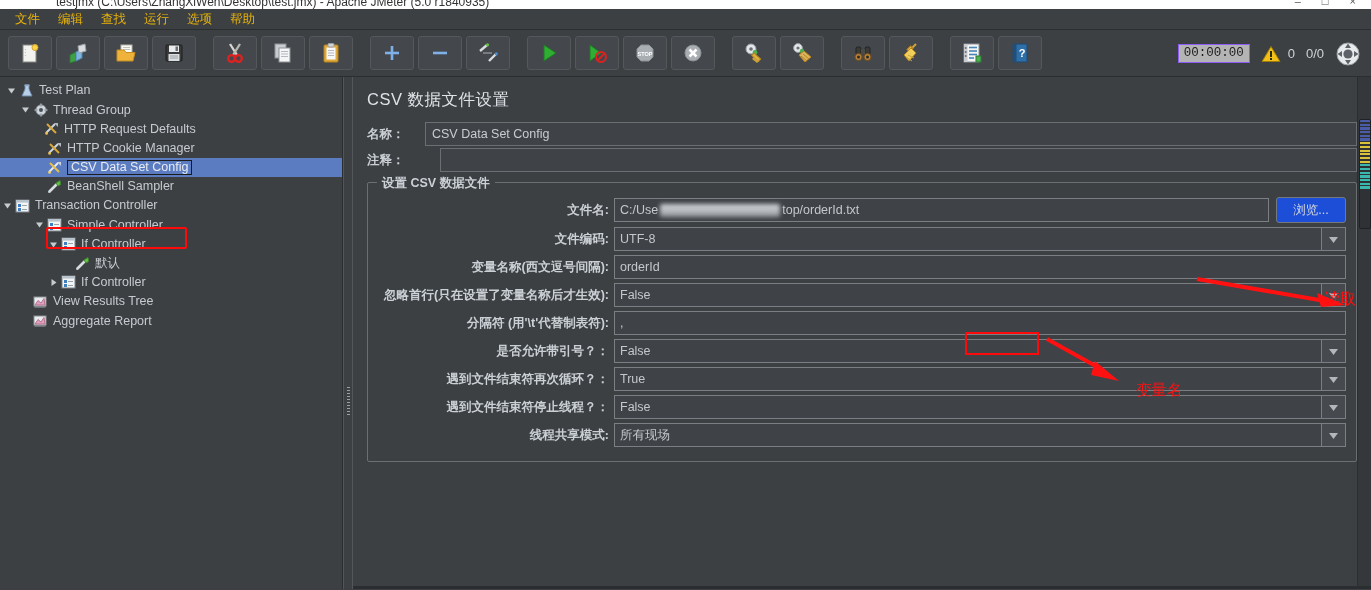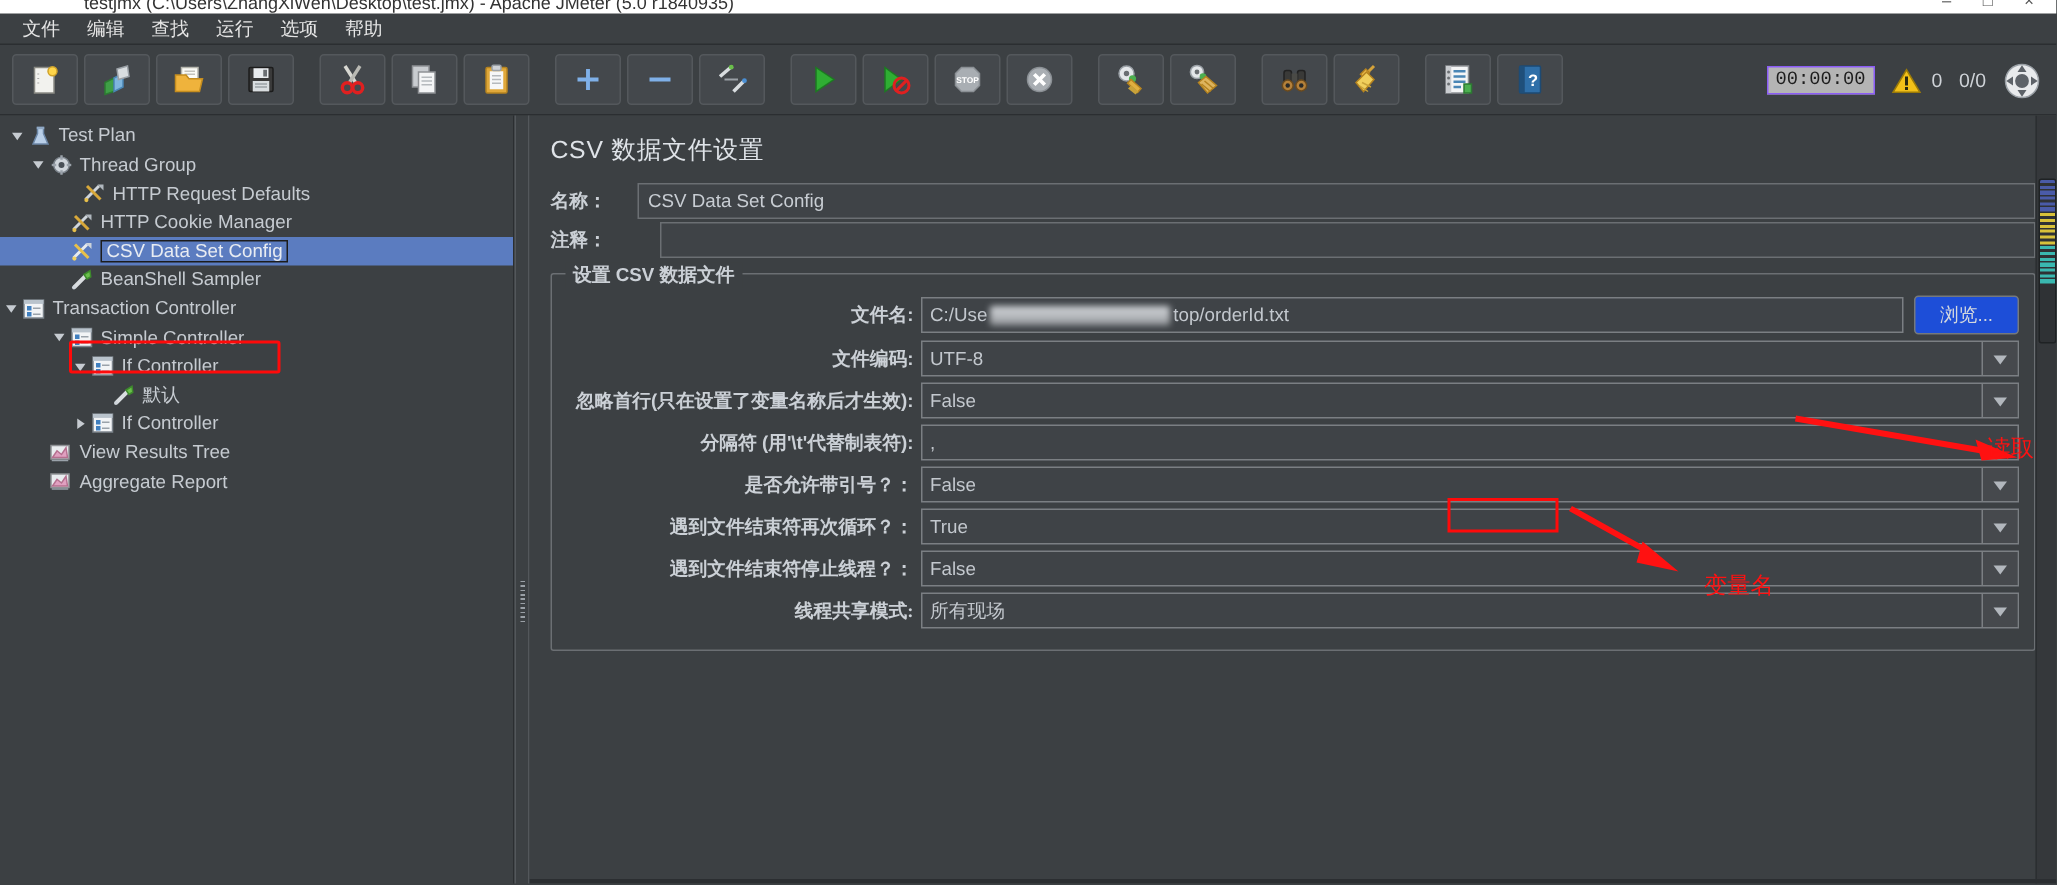--- a/index.html
+++ b/index.html
@@ -29,21 +29,21 @@
 
   
   .menubar {
     height: 21px; width: 100%;
     background: #3c4043;
     display: flex; align-items: center;
     padding-left: 6px;
     border-bottom: 1px solid #2b2e31;
   }
   .menubar .mi {
-    font-size: 12.5px; color: #e5e5e5;
+    font-size: 12.5px; color: #eab308;
     padding: 2px 9px; white-space: nowrap;
     cursor: default;
   }
 
   
   .toolbar {
     height: 47px; width: 100%;
     background: #3c4043;
     display: flex; align-items: center;
     padding: 0 8px;
@@ -570,21 +570,21 @@
             <circle cx="7" cy="7" r="2" fill="#4a5158"></circle>
             <rect x="6.2" y="0.5" width="1.6" height="3" fill="#9aa2aa"></rect>
             <rect x="6.2" y="10.5" width="1.6" height="3" fill="#9aa2aa"></rect>
             <rect x="0.5" y="6.2" width="3" height="1.6" fill="#9aa2aa"></rect>
             <rect x="10.5" y="6.2" width="3" height="1.6" fill="#9aa2aa"></rect>
           </svg>
         </span>
       <span class="tlabel">Thread Group</span>
     </div>
 
-    <div class="trow" style="padding-left:40px">
+    <div class="trow" style="padding-left:29px">
       <span class="twist"></span>
       <span class="ticon">
           <svg width="15" height="15" viewBox="0 0 15 15">
             <line x1="2" y1="12" x2="11" y2="3" stroke="#cfd5db" stroke-width="2"></line>
             <polygon points="10,2 14,2 14,6" fill="#b0b7be"></polygon>
             <line x1="3" y1="3" x2="12" y2="12" stroke="#d8a83a" stroke-width="2"></line>
             <circle cx="2.6" cy="12.4" r="1.4" fill="#e8c04a"></circle>
           </svg>
         </span>
       <span class="tlabel">HTTP Request Defaults</span>
@@ -779,20 +779,24 @@
         <div class="gfield combo">
           <span>UTF-8</span>
           <span class="combo-arrow">
               <svg width="11" height="9" viewBox="0 0 11 9">
                 <polygon points="1,2 10,2 5.5,8" fill="#b2b7bd"></polygon>
               </svg>
             </span>
         </div>
       </div>
 
+      <div class="grow">
+        <div class="glabel">变量名称(西文逗号间隔):</div>
+        <div class="gfield">orderId</div>
+      </div>
 
       <div class="grow">
         <div class="glabel">忽略首行(只在设置了变量名称后才生效):</div>
         <div class="gfield combo">
           <span>False</span>
           <span class="combo-arrow">
               <svg width="11" height="9" viewBox="0 0 11 9">
                 <polygon points="1,2 10,2 5.5,8" fill="#b2b7bd"></polygon>
               </svg>
             </span>

